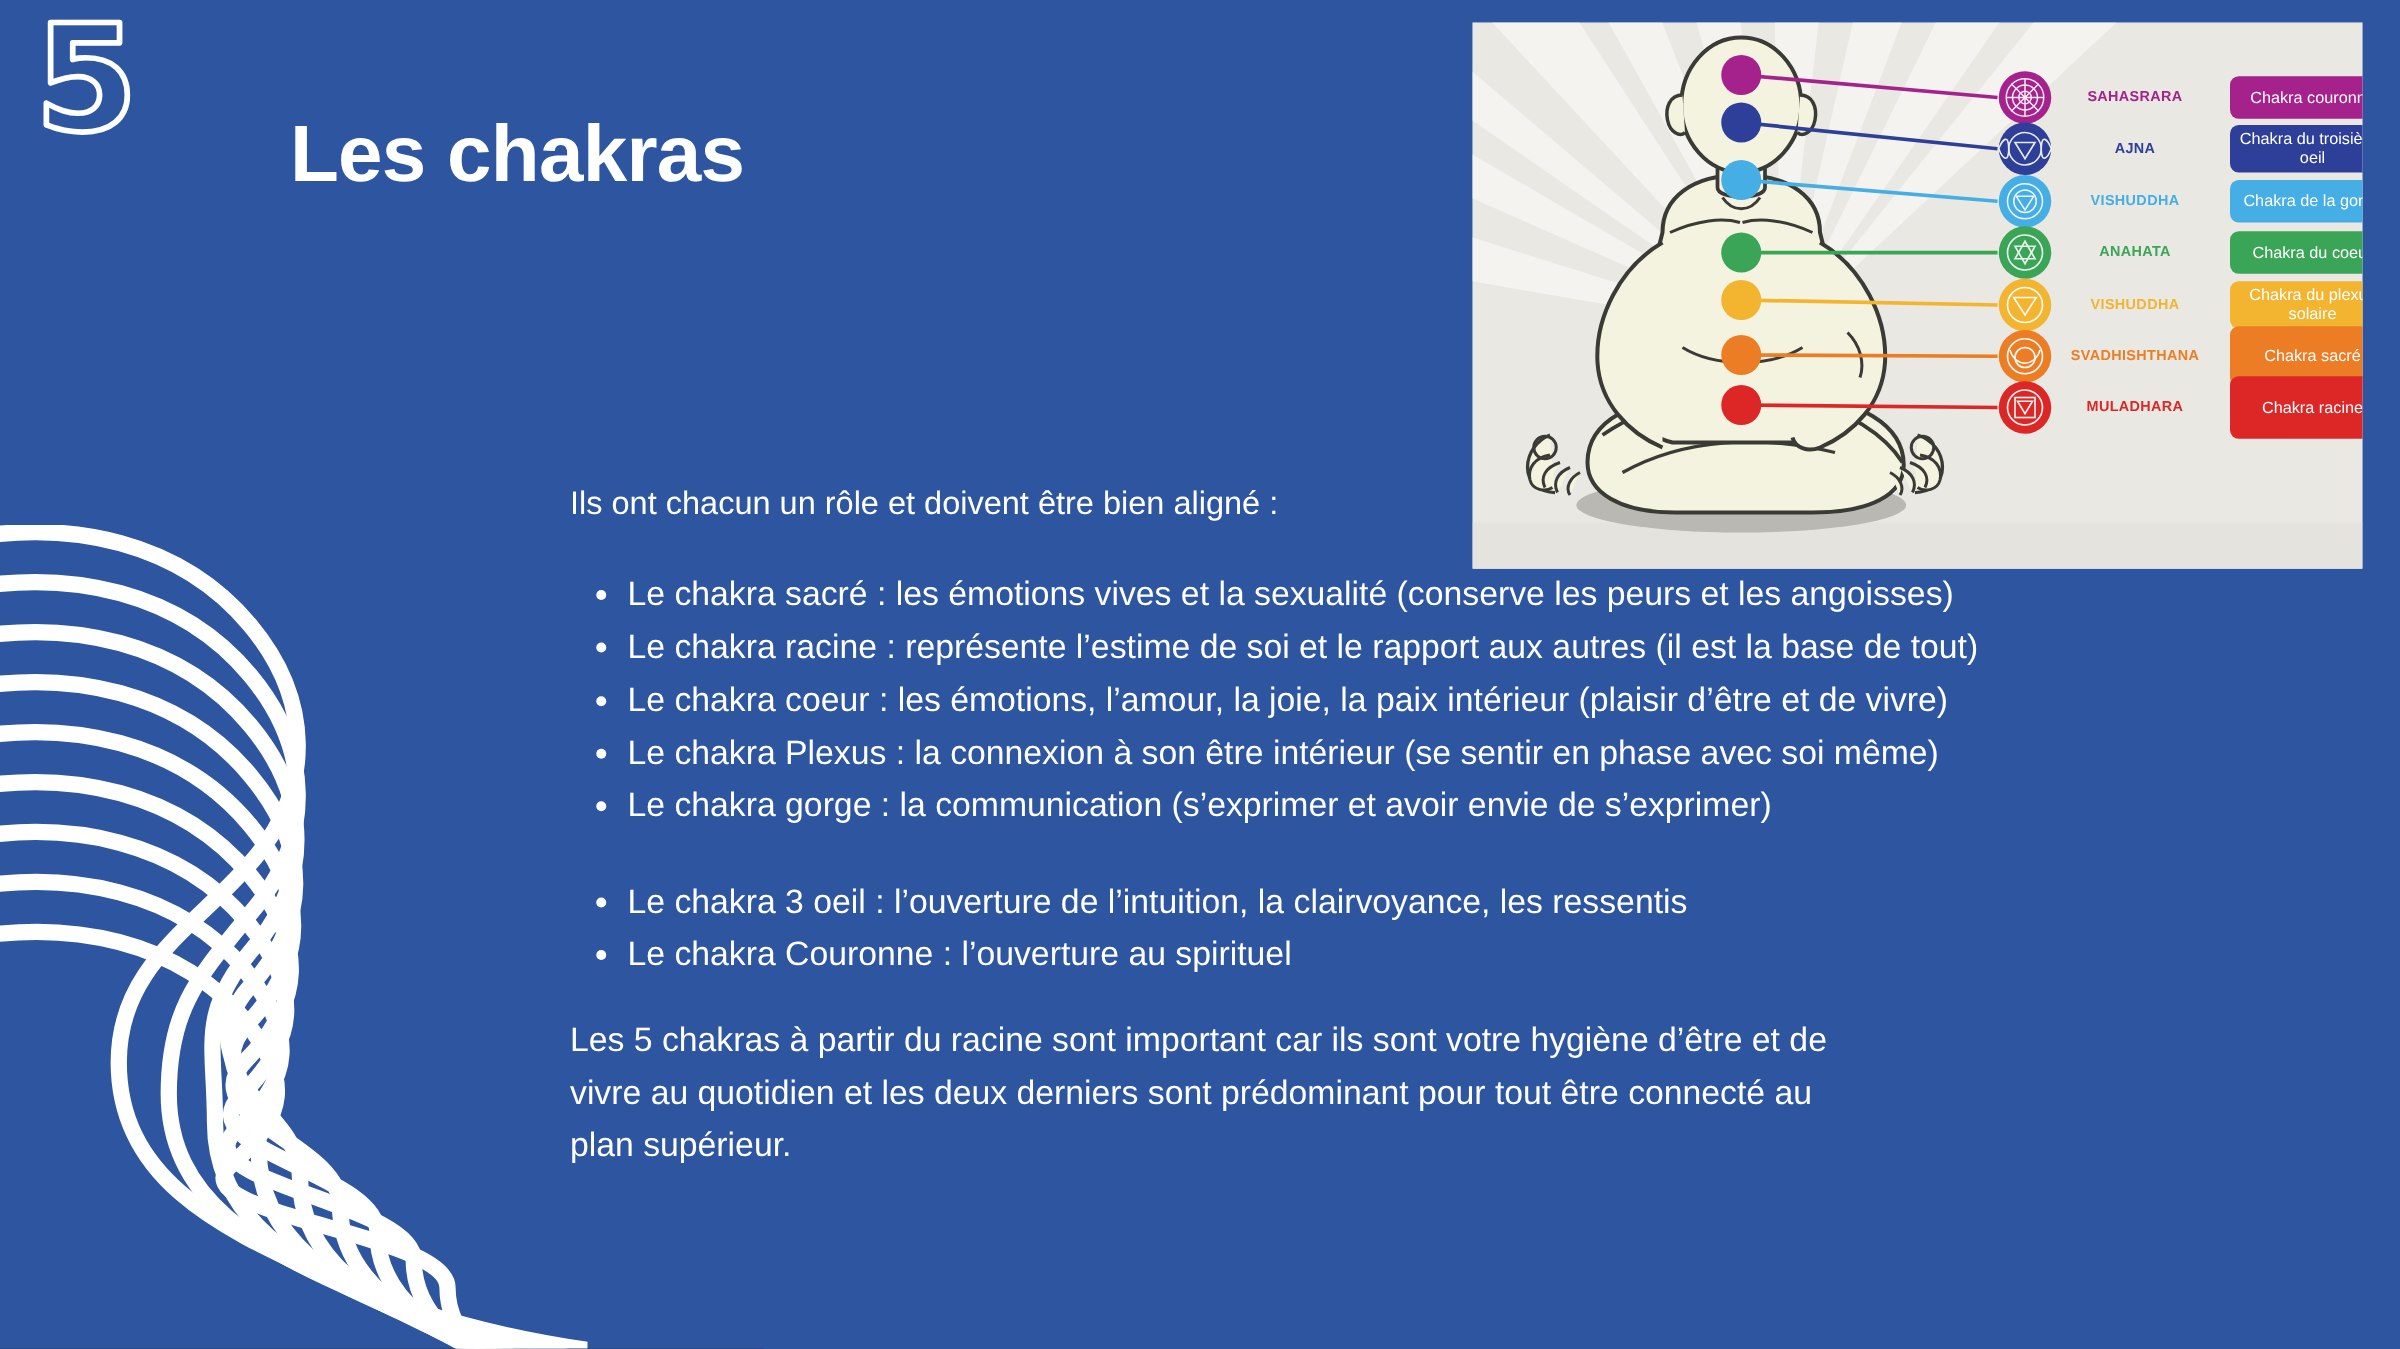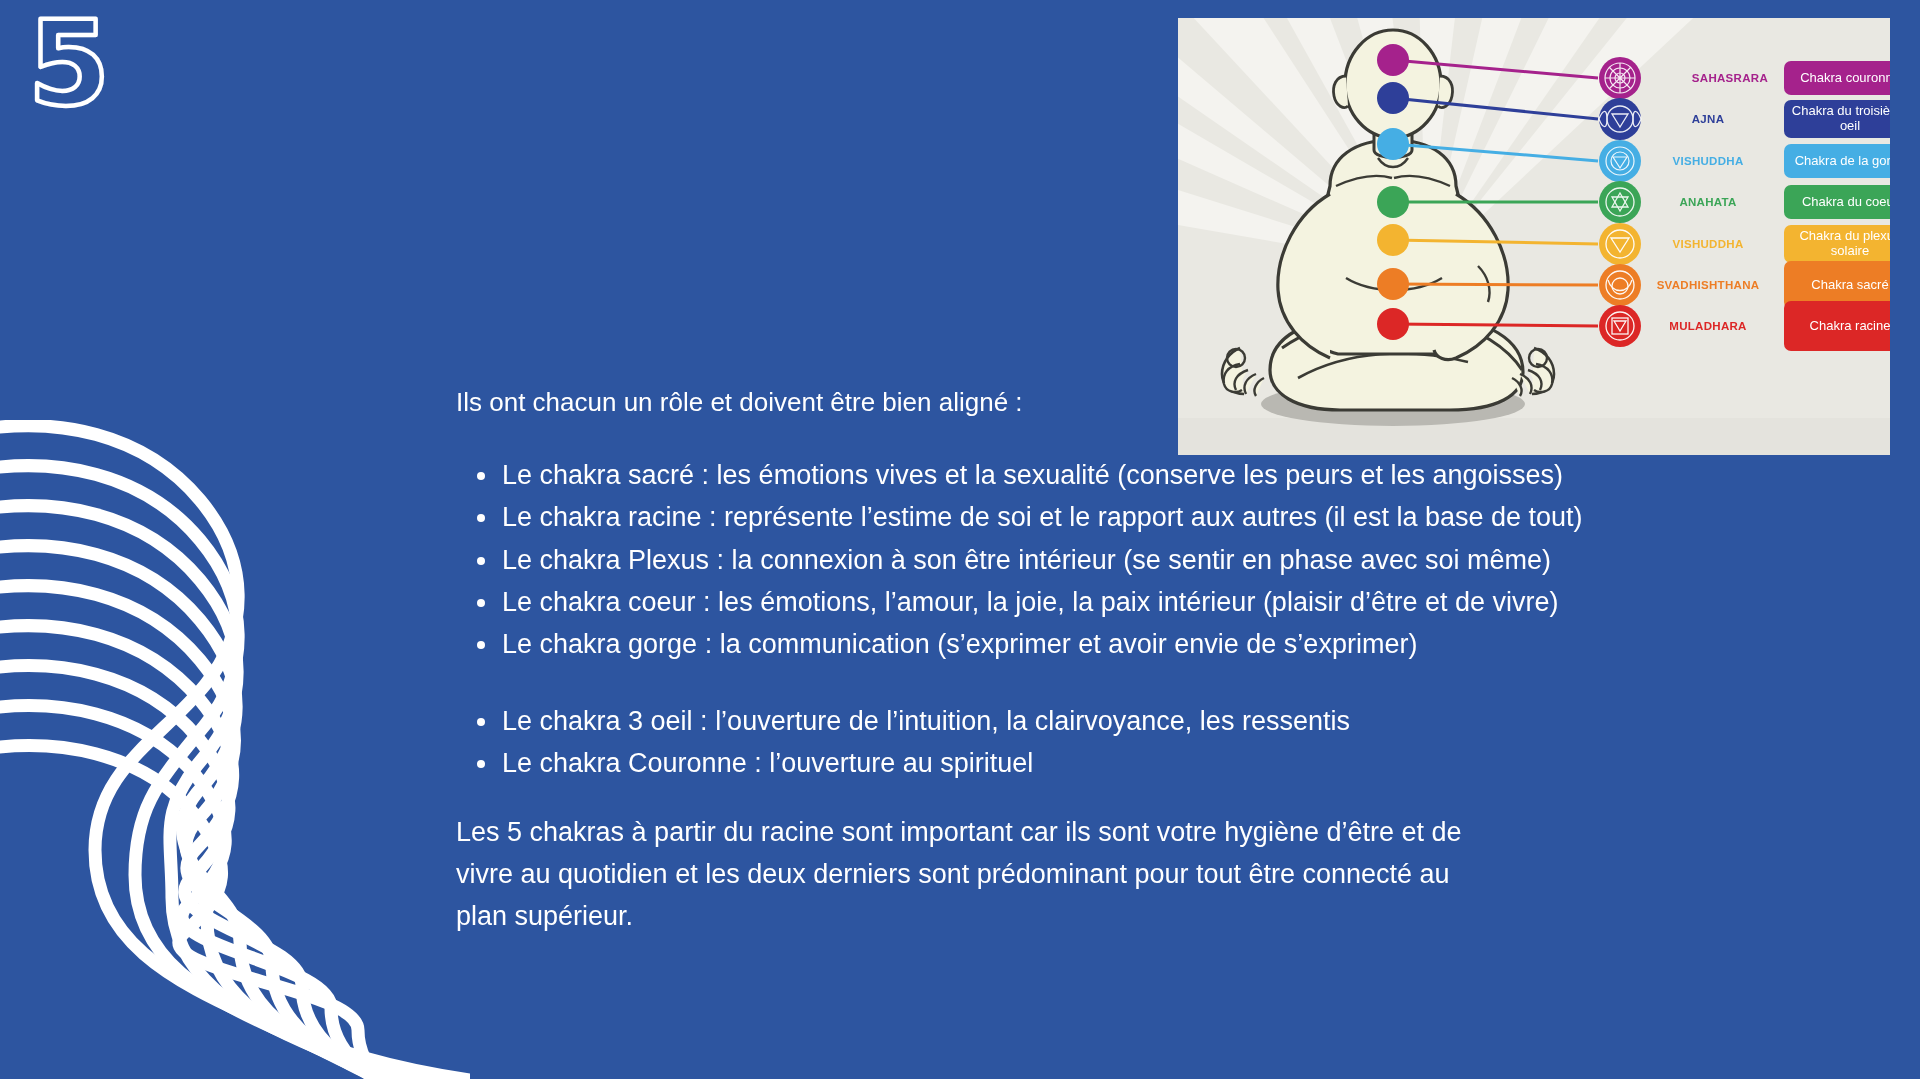--- a/index.html
+++ b/index.html
@@ -167,20 +167,21 @@
       <path d="M-60,258 C60,226 150,260 198,318 C242,372 238,412 193,456 C148,500 302,518 302,566 C302,620 352,650 416,676"></path>
       <path d="M-60,298 C60,266 150,300 196,356 C238,408 234,442 189,484 C144,526 331,542 331,588 C331,638 378,666 438,690"></path>
       <path d="M-60,338 C60,306 150,340 194,394 C234,444 230,472 185,512 C140,552 358,566 358,610 C358,656 402,682 458,704"></path>
     </g>
   </svg>
 
   <svg id="slide-number" viewBox="0 0 86 104" aria-hidden="true">
     <text x="43" y="92" text-anchor="middle">5</text>
   </svg>
 
+  <div id="title">Les chakras</div>
 
   <div id="chakra-figure">
 
     <svg class="fig-rays" viewBox="0 0 712 437" preserveAspectRatio="none" aria-hidden="true">
       <rect x="0" y="0" width="712" height="437" fill="#e9e8e2"></rect>
       <g fill="#f4f3ef">
         <polygon points="248,250 -40,-60 40,-70"></polygon>
         <polygon points="248,250 70,-70 125,-70"></polygon>
         <polygon points="248,250 160,-70 205,-70"></polygon>
         <polygon points="248,250 240,-70 285,-70"></polygon>
@@ -306,21 +307,21 @@
 
         <circle cx="442" cy="308" r="21" fill="#dc2726"></circle>
         <g fill="none" stroke="#ffffff" stroke-width="1.3" opacity="0.95">
           <circle cx="442" cy="308" r="14"></circle>
           <rect x="434" y="300" width="16" height="16"></rect>
           <path d="M436,303 L448,303 L442,313 Z"></path>
         </g>
       </g>
     </svg>
 
-    <div class="fig-sanskrit" style="left:470px; top:60px;  width:120px; color:#a5228c;text-align:right;">SAHASRARA</div>
+    <div class="fig-sanskrit" style="left:470px; top:60px;  width:120px; color:#a5228c;">SAHASRARA</div>
     <div class="fig-sanskrit" style="left:470px; top:101px; width:120px; color:#2e3f99;">AJNA</div>
     <div class="fig-sanskrit" style="left:470px; top:143px; width:120px; color:#45aee4;">VISHUDDHA</div>
     <div class="fig-sanskrit" style="left:470px; top:184px; width:120px; color:#3ba557;">ANAHATA</div>
     <div class="fig-sanskrit" style="left:470px; top:226px; width:120px; color:#f3b430;">VISHUDDHA</div>
     <div class="fig-sanskrit" style="left:460px; top:267px; width:140px; color:#ed7d25;">SVADHISHTHANA</div>
     <div class="fig-sanskrit" style="left:470px; top:308px; width:120px; color:#dc2726;">MULADHARA</div>
 
     <div class="fig-pill" style="left:606px; top:60px;  width:132px; height:34px; background:#a5228c;">Chakra couronne</div>
     <div class="fig-pill" style="left:606px; top:101px; width:132px; height:38px; background:#2e3f99;">Chakra du troisième oeil</div>
     <div class="fig-pill" style="left:606px; top:143px; width:132px; height:34px; background:#45aee4;">Chakra de la gorge</div>
@@ -329,22 +330,22 @@
     <div class="fig-pill" style="left:606px; top:267px; width:132px; height:48px; background:#ed7d25;">Chakra sacré</div>
     <div class="fig-pill" style="left:606px; top:308px; width:132px; height:50px; background:#dc2726;">Chakra racine</div>
   </div>
 
   <div id="body-copy">
     <p class="intro-line">Ils ont chacun un rôle et doivent être bien aligné :</p>
 
     <ul class="chakra-list">
       <li>Le chakra sacré   : les émotions vives et la sexualité (conserve les peurs et les angoisses)</li>
       <li>Le chakra racine  : représente l’estime de soi et le rapport aux autres (il est la base de tout)</li>
+      <li>Le chakra coeur   : les émotions, l’amour, la joie, la paix intérieur (plaisir d’être et de vivre)</li>
       <li>Le chakra Plexus : la connexion à son être intérieur (se sentir en phase avec soi même)</li>
-      <li>Le chakra coeur   : les émotions, l’amour, la joie, la paix intérieur (plaisir d’être et de vivre)</li>
       <li>Le chakra gorge   : la communication (s’exprimer et avoir envie de s’exprimer)</li>
       <li class="spacer-before">Le chakra 3 oeil   : l’ouverture de l’intuition, la clairvoyance, les ressentis</li>
       <li>Le chakra Couronne : l’ouverture au spirituel</li>
     </ul>
 
     <p id="closing">Les 5 chakras à partir du racine sont important car ils sont votre hygiène d’être et de vivre au quotidien et les deux derniers sont prédominant pour tout être connecté au plan supérieur.</p>
   </div>
 
 </div>
 

